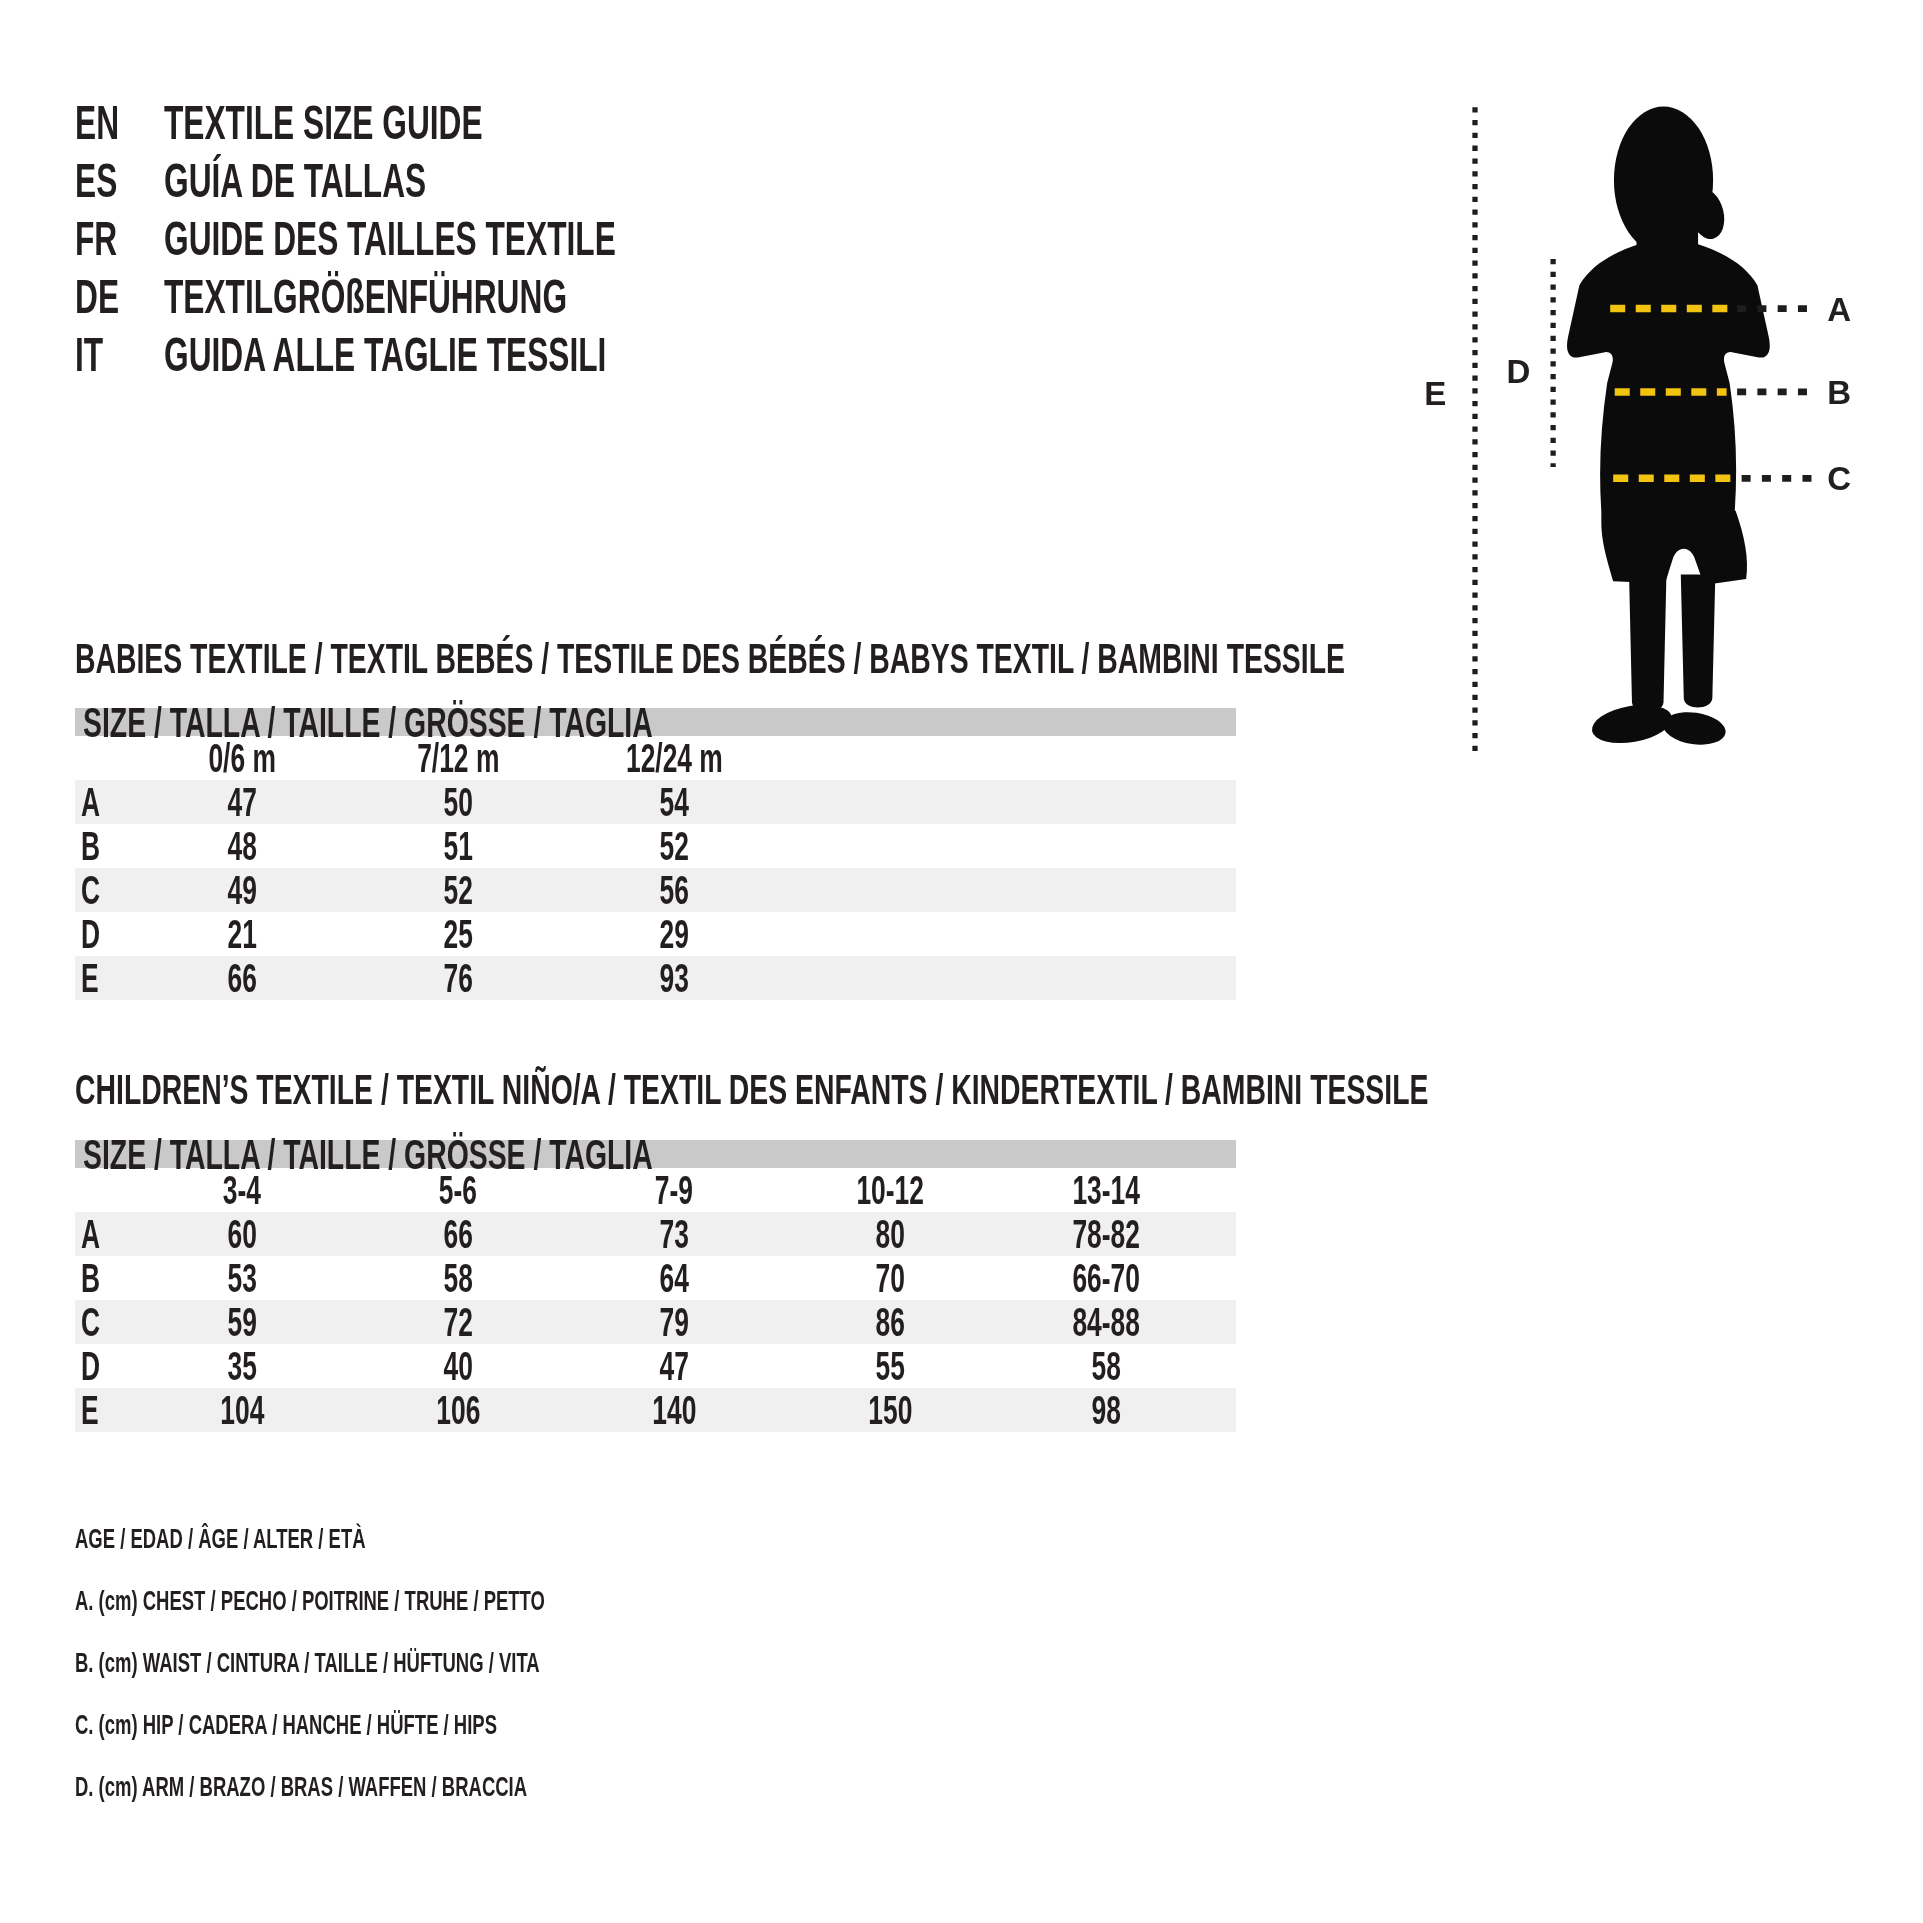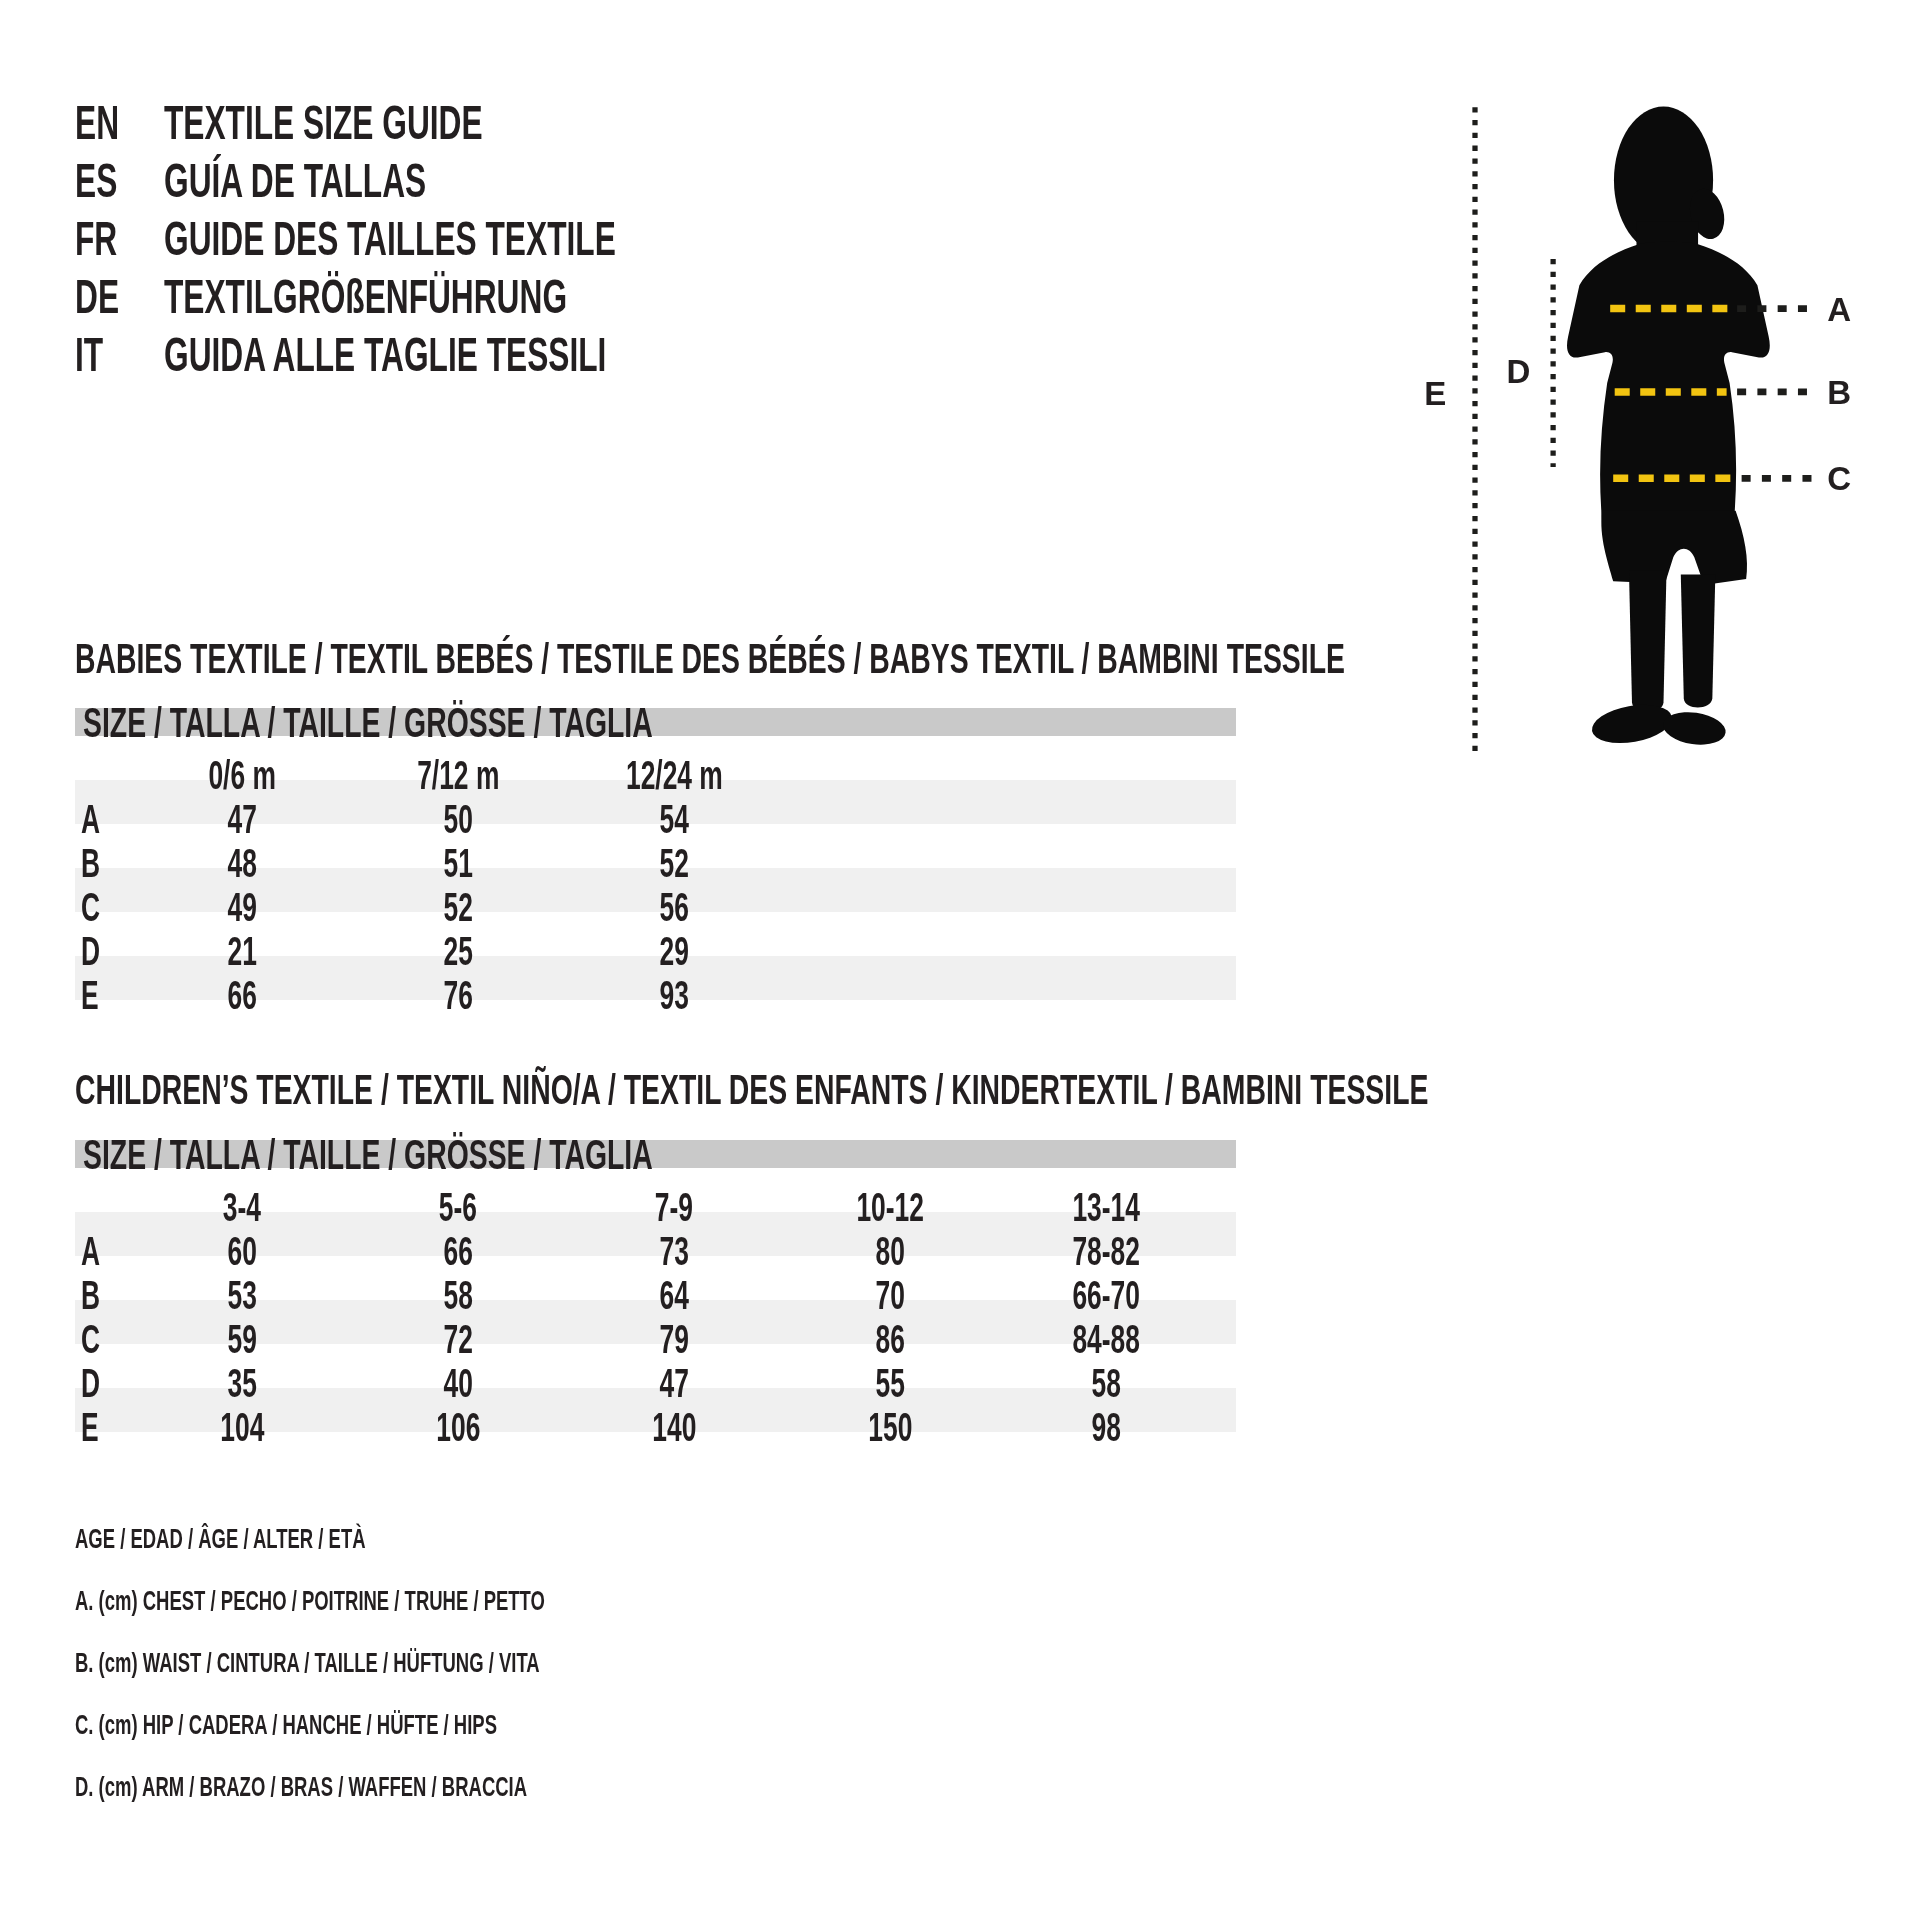--- a/index.html
+++ b/index.html
@@ -15,21 +15,21 @@
   .lcode{width:89px;flex:0 0 89px;}
   
   .stitle{position:absolute;left:75px;height:51px;display:flex;align-items:center;font-size:43px;}
 
   
   .sizetable{position:absolute;left:75px;width:1161px;}
   .bar{height:28px;background:#c9c9c9;display:flex;align-items:center;padding-left:7.5px;font-size:43px;}
   .trow{display:grid;height:44px;align-items:center;font-size:40px;}
   .g3{grid-template-columns:59px 216px 216px 216px 1fr;}
   .g5{grid-template-columns:59px 216px 216px 216px 216px 216px 1fr;}
-  .cell{text-align:center;margin-top:17px;}
+  .cell{text-align:center;}
   .cell .cond{transform-origin:50% 50%;}
   .cell.lbl{text-align:left;padding-left:6px;}
   .cell.lbl .cond{transform-origin:0 50%;}
   .bg0{background:#f0f0f0;}
   .bg1{background:#ffffff;}
 
   
   .legend{position:absolute;left:75px;top:1508px;}
   .legrow{height:62px;display:flex;align-items:center;font-size:28px;}
 

